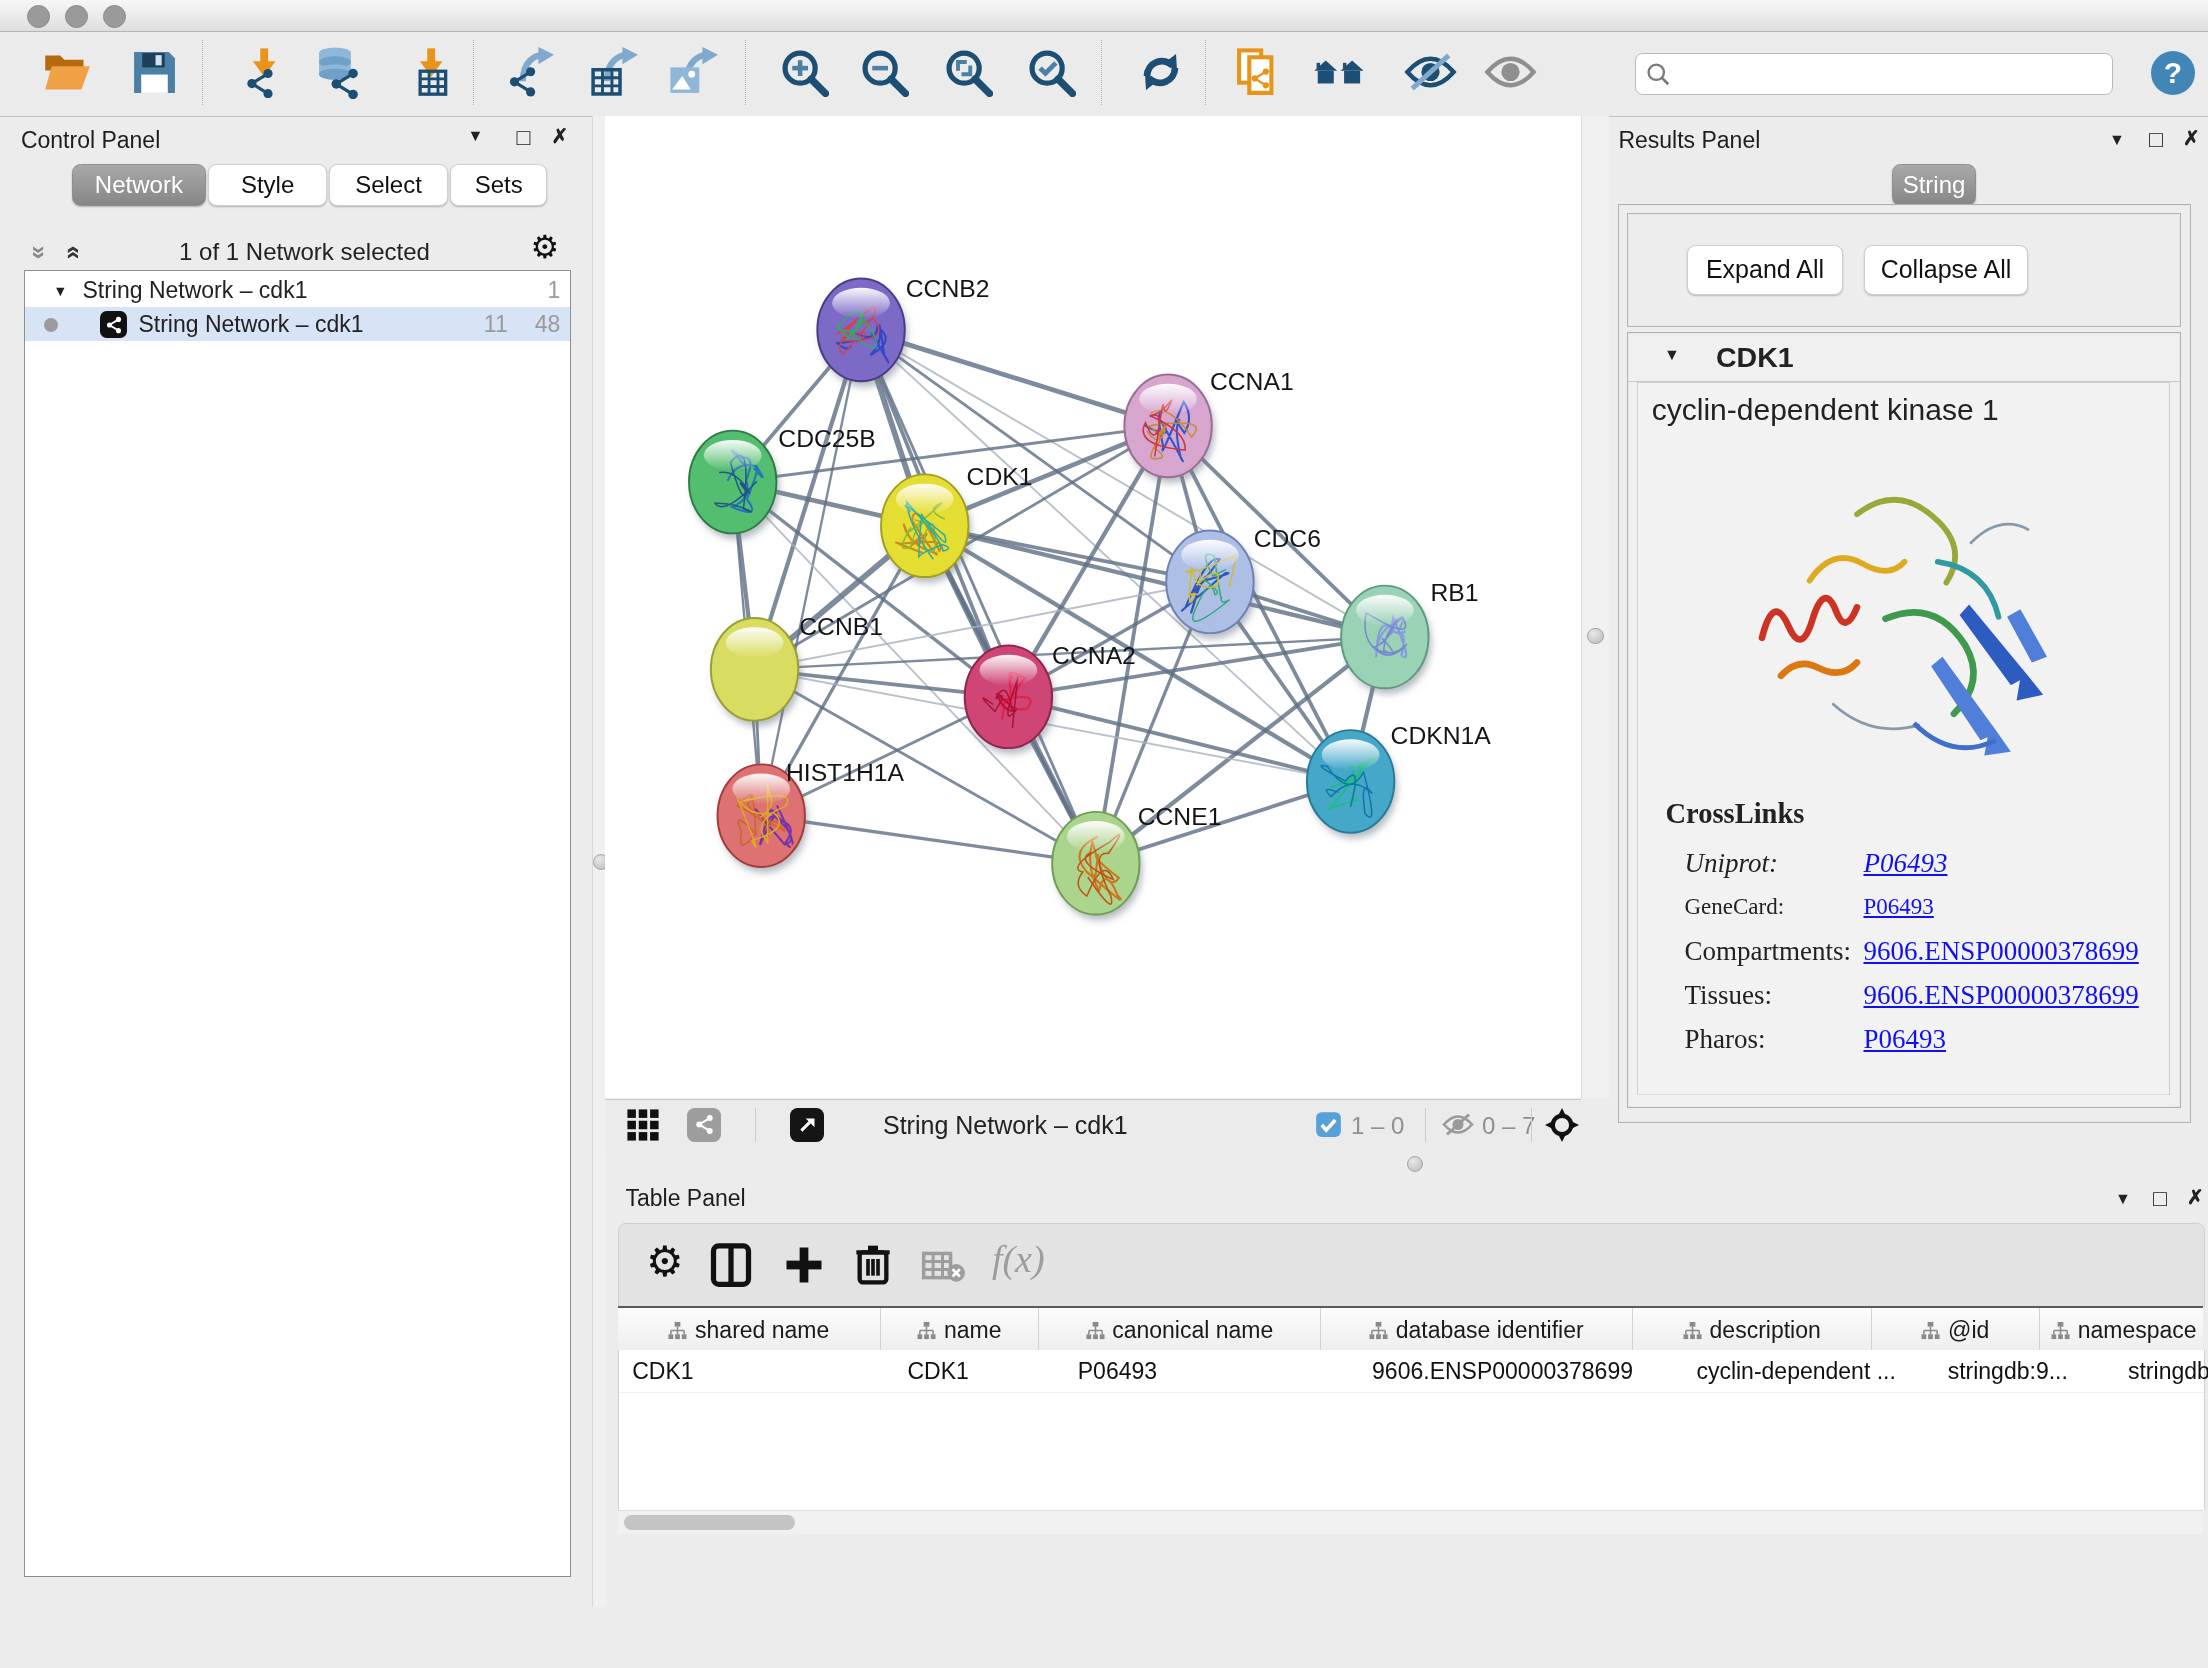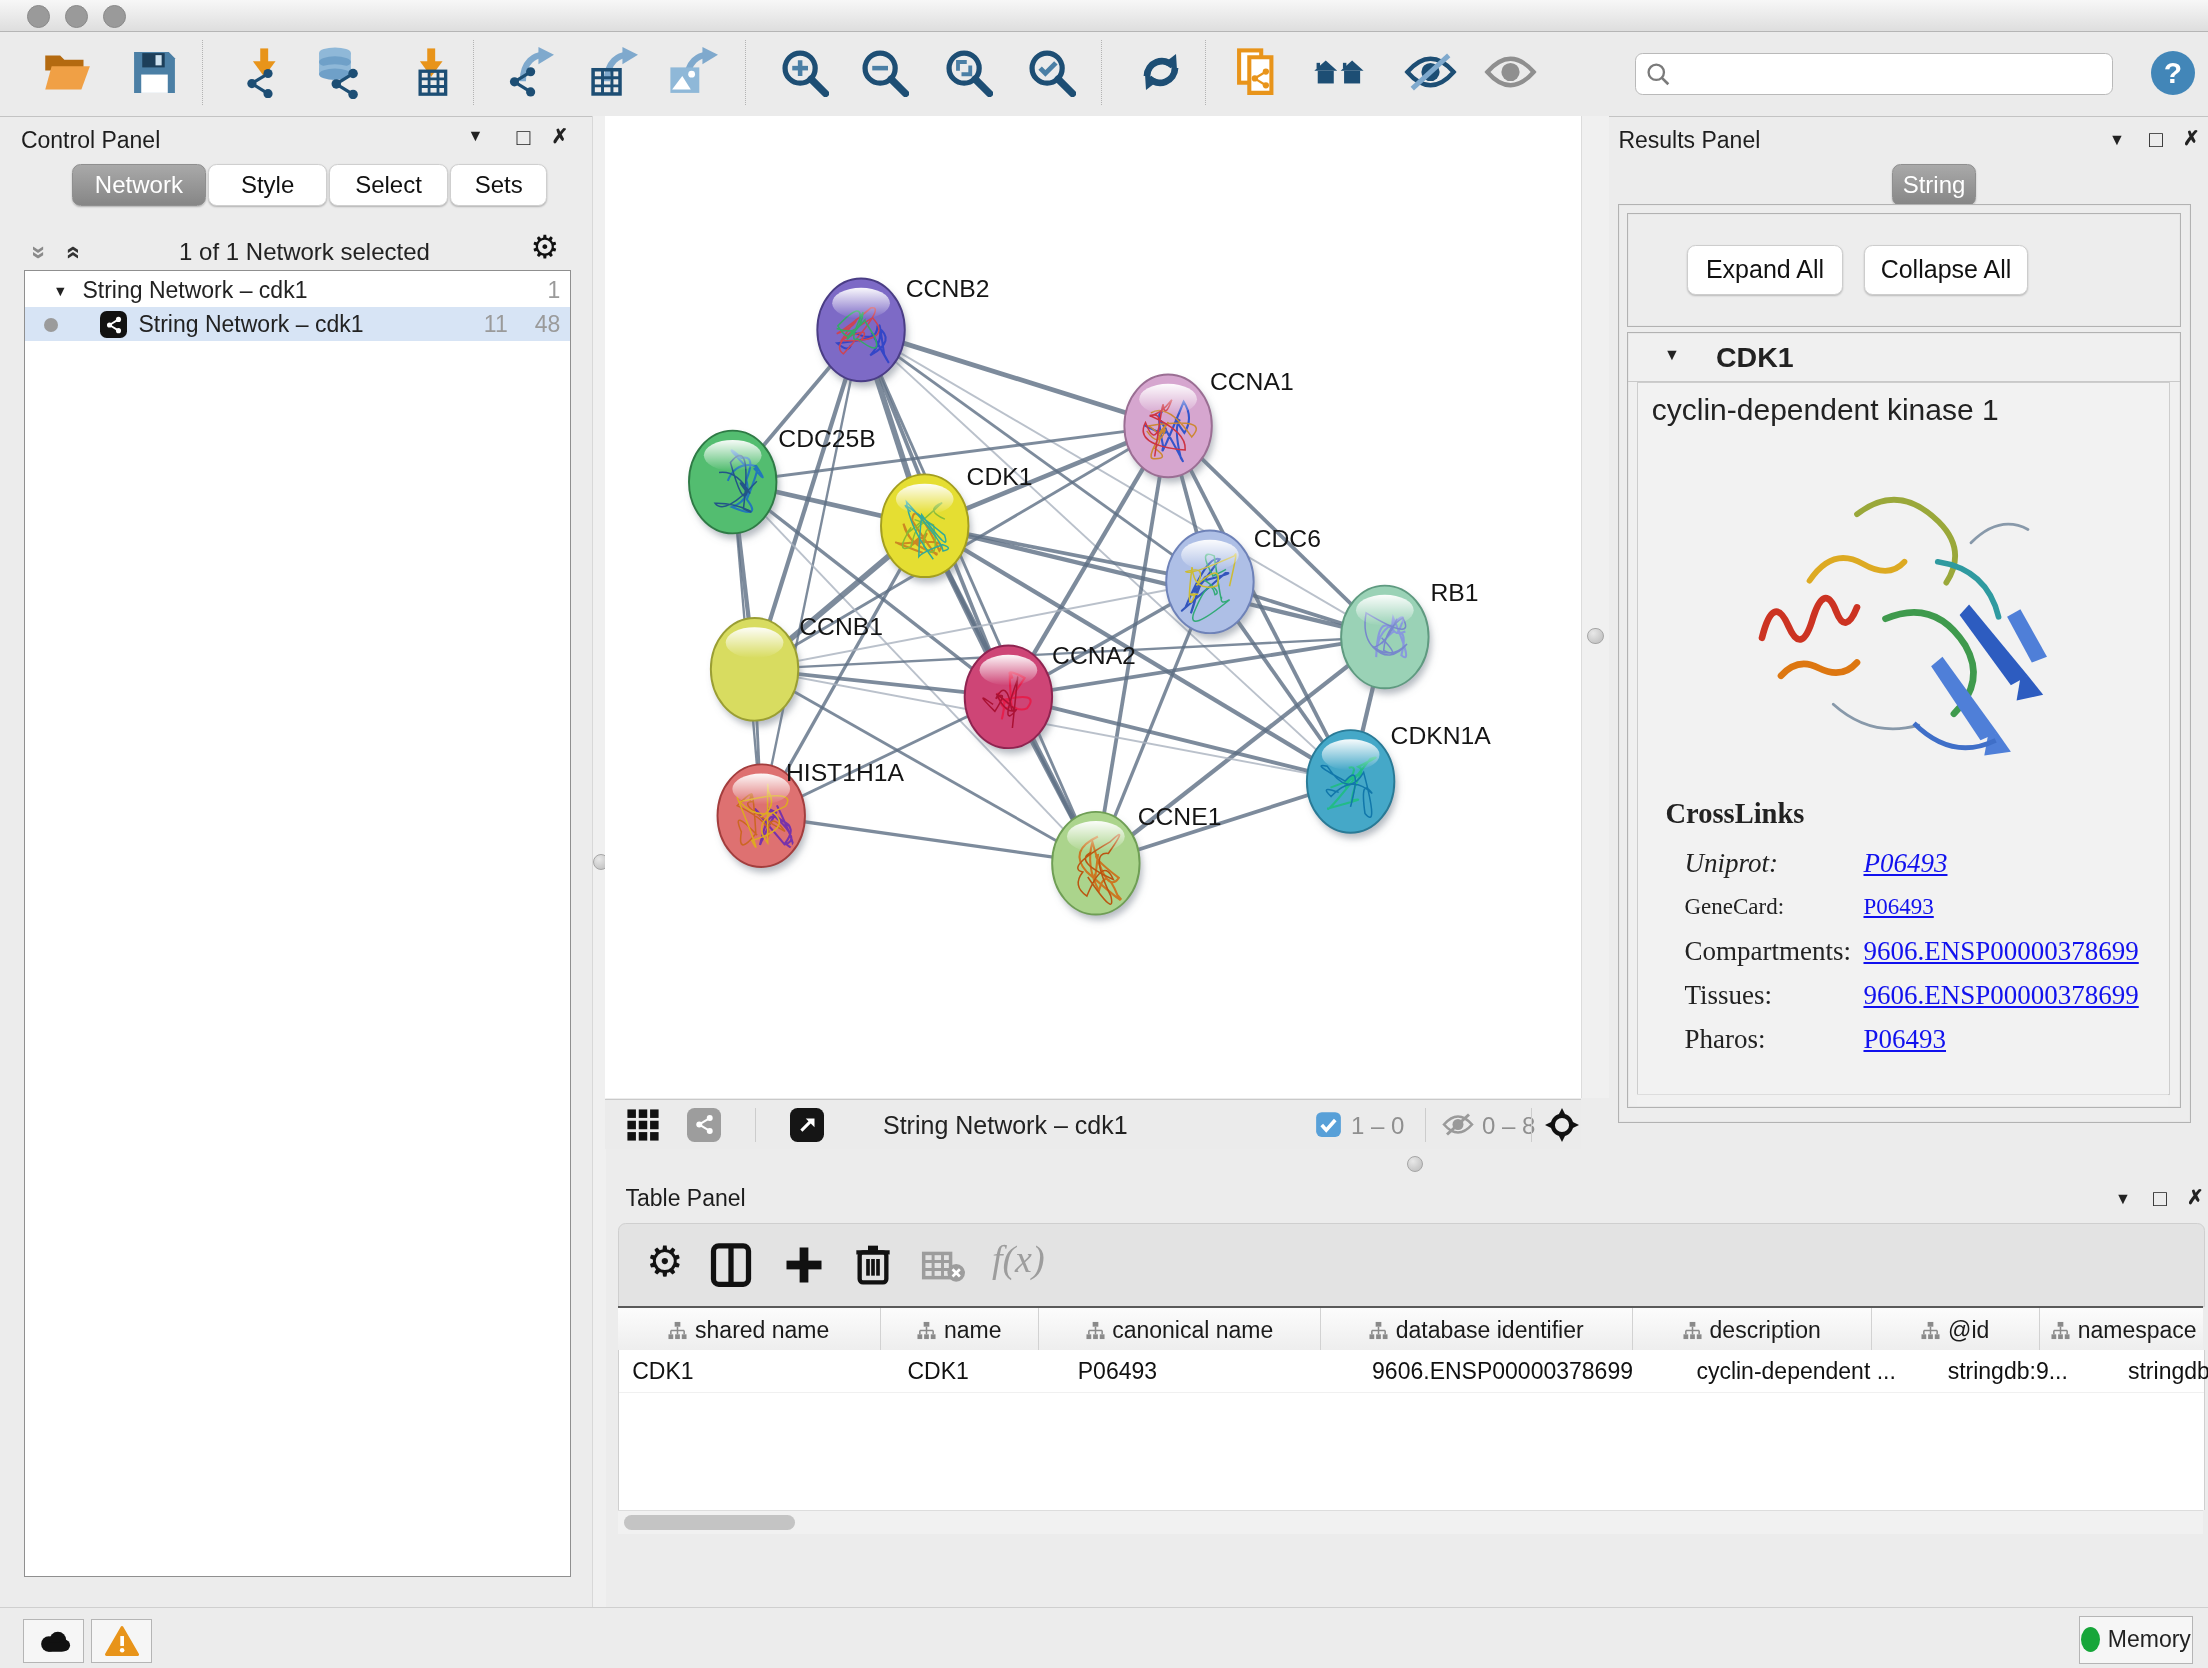--- a/index.html
+++ b/index.html
@@ -524,21 +524,21 @@
       </svg>
     </div>
     <div class="abs" style="left:746px;top:12.4px;font-size:24px;color:#8f8f8f">1 – 0</div>
     <div class="abs vsep" style="left:820px;top:7.6px"></div>
     <div class="abs" style="left:837px;top:12.4px">
       <svg width="32" height="25" viewBox="0 0 32 24" color="#9a9a9a">
         <use href="#sym-eye"></use>
           <line x1="5" y1="22" x2="27" y2="2" stroke="#9a9a9a" stroke-width="3"></line>
       </svg>
     </div>
-    <div class="abs" style="left:877px;top:12.4px;font-size:24px;color:#8f8f8f">0 – 8</div>
+    <div class="abs" style="left:877px;top:12.4px;font-size:24px;color:#8f8f8f">0 – 7</div>
     <div class="abs vsep" style="left:926px;top:7.6px"></div>
     <div class="abs" style="left:940px;top:7.6px">
       <svg width="34" height="34" viewBox="0 0 24 24">
         <circle cx="12" cy="12" r="6.5" fill="none" stroke="#111" stroke-width="3"></circle>
         <polygon points="12,0 14.5,5 9.5,5" fill="#111"></polygon>
           <polygon points="12,24 14.5,19 9.5,19" fill="#111"></polygon>
         <polygon points="0,12 5,9.5 5,14.5" fill="#111"></polygon>
           <polygon points="24,12 19,9.5 19,14.5" fill="#111"></polygon>
       </svg>
     </div>
@@ -746,36 +746,15 @@
           <div class="tdcell" style="width: 238px; flex: 0 0 auto;">cyclin-dependent ...</div>
           <div class="tdcell" style="width: 167px; flex: 0 0 auto;">stringdb:9...</div>
           <div class="tdcell" style="width: 168px; flex: 0 0 auto;">stringdb</div>
         </div>
       </div>
     <div class="abs scrolltrack" style="left:1.9px;top:331px;width:1585px;height:23px">
       <div class="scrollthumb abs" style="left:5.7px;top:3.8px;width:171px;height:15px"></div>
     </div>
   </div>
 
-  <div class="abs" style="left:0;top:1607px;width:2208px;height:61px;border-top:1px solid #cfcfcf;background:#ececec">
-    <div class="abs statusbtn" style="left:23px;top:11.4px;width:59px;height:42px">
-      <svg width="36" height="27" viewBox="0 0 28 20" fill="#111">
-        <circle cx="10" cy="12" r="6"></circle>
-          <circle cx="17" cy="9" r="6.5"></circle>
-          <circle cx="22" cy="13" r="4.5"></circle>
-        <rect x="8" y="11" width="15" height="7" rx="3"></rect>
-      </svg>
-    </div>
-    <div class="abs statusbtn" style="left:91px;top:11.4px;width:59px;height:42px">
-      <svg width="34" height="30" viewBox="0 0 24 21">
-        <polygon points="12,1 23,20 1,20" fill="#e8941a" stroke="#e8941a" stroke-linejoin="round" stroke-width="2"></polygon>
-        <rect x="10.8" y="7" width="2.6" height="7" fill="#fff"></rect>
-          <circle cx="12.1" cy="17" r="1.6" fill="#fff"></circle>
-      </svg>
-    </div>
-    <div class="abs statusbtn" style="left:2079px;top:7.6px;width:112px;height:46px;font-size:23px">
-      <span class="memdot"></span>
-      <span>Memory</span>
-    </div>
-  </div>
 
 </div>
 
 
 </body></html>

